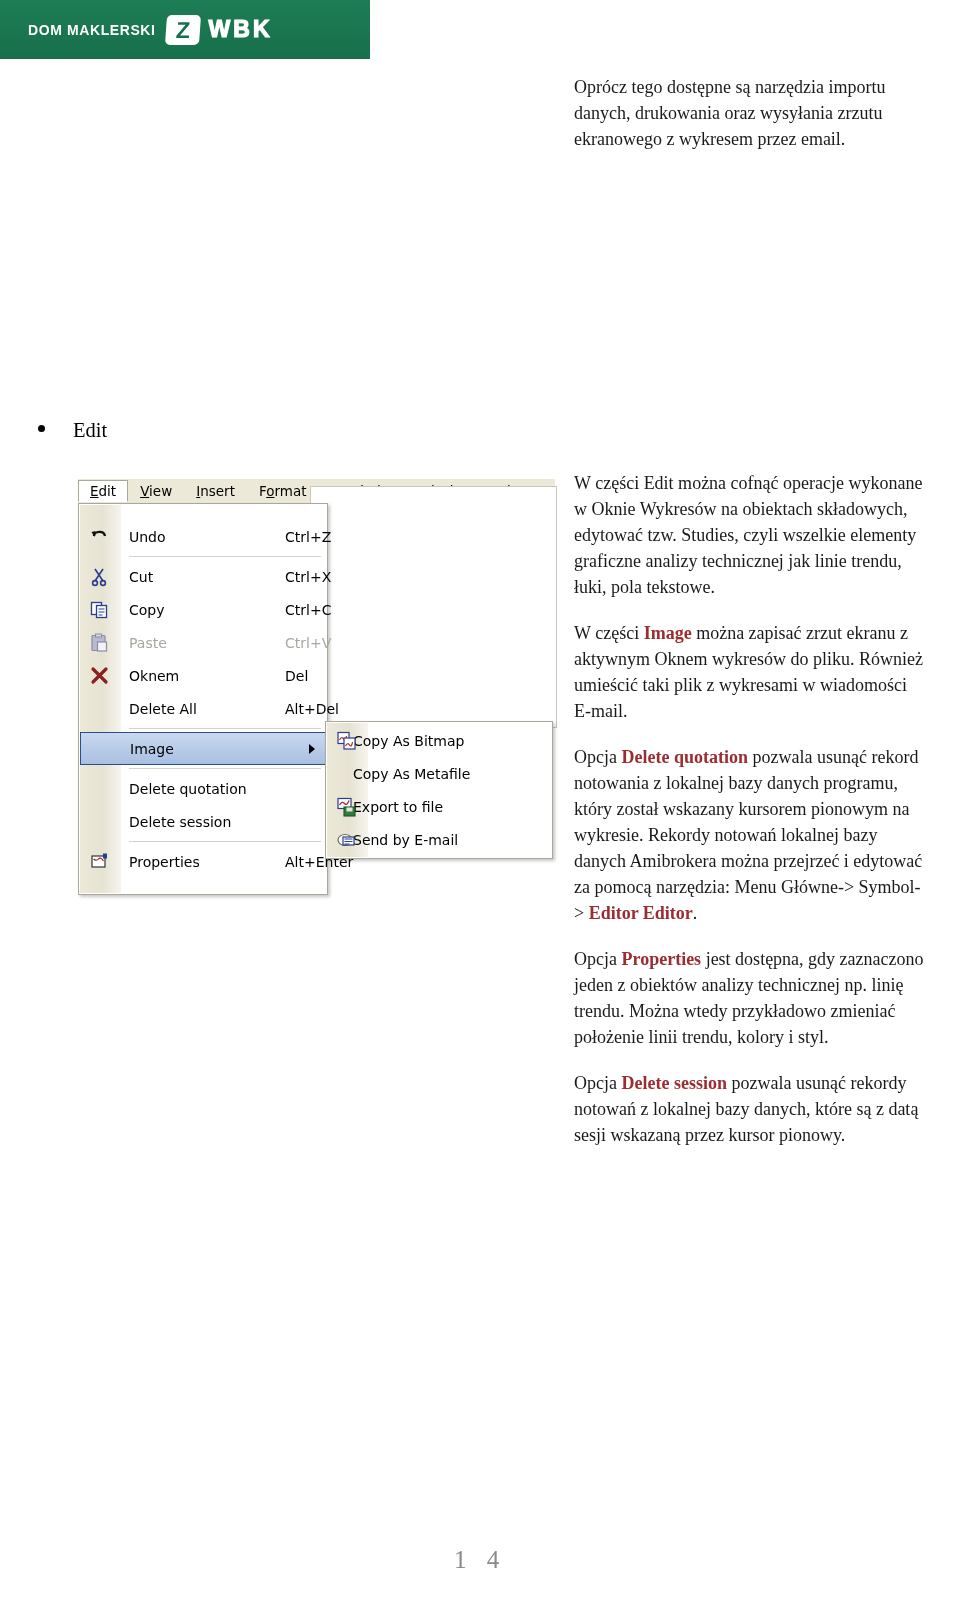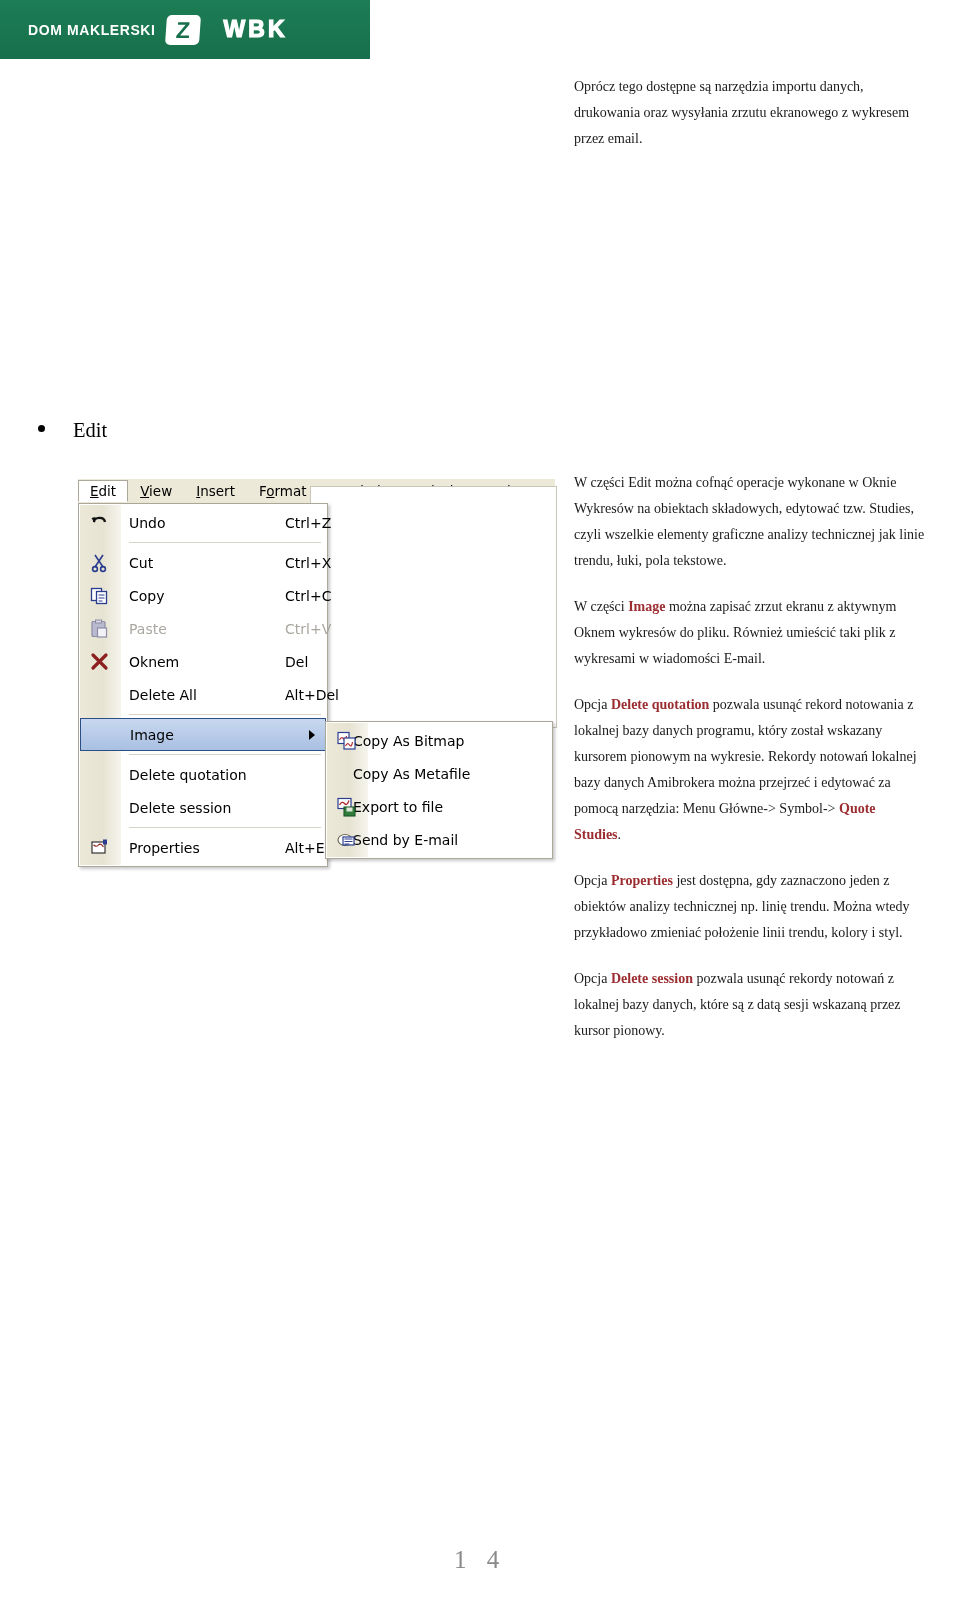--- a/index.html
+++ b/index.html
@@ -47,36 +47,36 @@
     color: #17704b;
     font-family: "Liberation Sans", sans-serif;
     font-weight: bold;
     font-size: 23px;
     display: flex;
     align-items: center;
     justify-content: center;
     transform: skewX(-4deg);
   }
   #brand-banner .brand-sub {
-    margin-left: 24px;
+    margin-left: 9px;
     color: #ffffff;
     font-family: "Liberation Sans", sans-serif;
     font-weight: bold;
     font-size: 23px;
     letter-spacing: 3px;
     -webkit-text-stroke: 1.2px #ffffff;
     white-space: nowrap;
   }
 
   
   .body-col {
     position: absolute;
     left: 574px;
     width: 352px;
-    font-size: 14px;
+    font-size: 18px;
     line-height: 26px;
     text-align: left;
     color: #1a1a1a;
   }
   .body-col p { margin: 0 0 20px 0; }
   .kw { color: #9b2d30; font-weight: bold; }
 
   #intro-block { top: 74px; }
   #edit-desc-block { top: 470px; }
 
@@ -135,21 +135,21 @@
   .mb-item u { text-decoration: underline; }
 
   .dropdown {
     position: absolute;
     left: 0;
     top: 25px;
     width: 250px;
     background: #ffffff;
     border: 1px solid #aca899;
     box-shadow: 2px 2px 3px rgba(0,0,0,0.22);
-    padding: 2px 0;
+    padding: 16px 0;
     box-sizing: border-box;
     z-index: 3;
   }
   .gutter {
     position: absolute;
     left: 1px; top: 1px; bottom: 1px;
     width: 41px;
     background: linear-gradient(90deg, #ece9d8 0%, #e6e3d2 55%, #f6f5ee 100%);
   }
   .mi {
@@ -397,20 +397,20 @@
         <span class="mi-label">Send by E-mail</span>
       </div>
     </div>
 </div>
 
 <div class="body-col" id="edit-desc-block">
   <p>W części Edit można cofnąć operacje wykonane w Oknie Wykresów na obiektach składowych,  edytować tzw. Studies, czyli wszelkie elementy graficzne analizy technicznej jak linie trendu, łuki, pola tekstowe.</p>
 
   <p><span>W części </span><span class="kw">Image</span><span>  można zapisać zrzut ekranu z aktywnym Oknem wykresów do pliku. Również umieścić taki plik z wykresami w wiadomości E-mail.</span></p>
 
-  <p><span>Opcja </span><span class="kw">Delete quotation</span><span> pozwala usunąć rekord notowania z lokalnej bazy danych programu, który został wskazany kursorem pionowym na wykresie. Rekordy notowań lokalnej bazy danych Amibrokera można przejrzeć i edytować za pomocą narzędzia: Menu Główne-&gt; Symbol-&gt; </span><span class="kw">Quote Studies</span><span>.</span></p>
+  <p><span>Opcja </span><span class="kw">Delete quotation</span><span> pozwala usunąć rekord notowania z lokalnej bazy danych programu, który został wskazany kursorem pionowym na wykresie. Rekordy notowań lokalnej bazy danych Amibrokera można przejrzeć i edytować za pomocą narzędzia: Menu Główne-&gt; Symbol-&gt; </span><span class="kw">Editor Editor</span><span>.</span></p>
 
   <p><span>Opcja </span><span class="kw">Properties</span><span> jest dostępna, gdy zaznaczono jeden z obiektów analizy technicznej np. linię trendu. Można wtedy przykładowo zmieniać położenie linii trendu, kolory i styl.</span></p>
 
   <p><span>Opcja </span><span class="kw">Delete session</span><span> pozwala usunąć rekordy notowań z lokalnej bazy danych, które są z datą sesji wskazaną przez kursor pionowy.</span></p>
 </div>
 
 <div id="page-number">1 4</div>
 
 </body></html>

